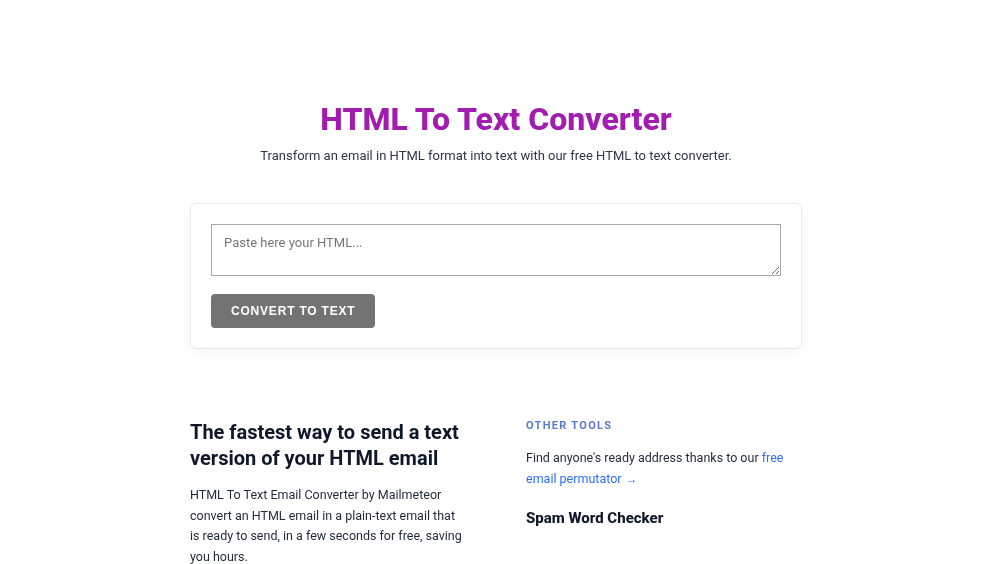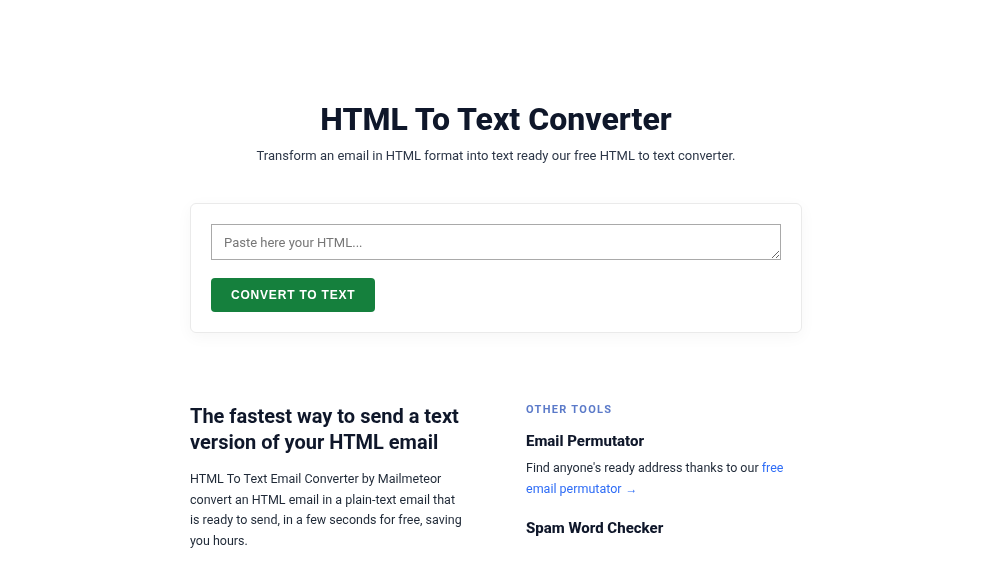--- a/index.html
+++ b/index.html
@@ -24,52 +24,52 @@
       color: #1d4ed8;
       font-size: 11px;
       font-weight: 700;
       letter-spacing: 1.2px;
       margin-bottom: 6px;
     }
     .title {
       text-align: center;
       font-size: 32px;
       font-weight: 800;
-      color: #0f172a;
+      color: #a21caf;
       margin-bottom: 10px;
     }
     .subtitle {
       text-align: center;
       font-size: 13px;
       color: #2d3748;
       margin-bottom: 40px;
     }
     .card {
       border: 1px solid #eaeaea;
       border-radius: 6px;
       padding: 20px;
       box-shadow: 0 4px 16px rgba(0,0,0,0.04);
       margin-bottom: 70px;
     }
     .textarea {
       width: 100%;
-      height: 36px;
+      height: 52px;
       border: 1px solid #a9a9a9;
       padding: 10px 12px;
       font-size: 13px;
       font-family: inherit;
       resize: both;
       margin-bottom: 14px;
       color: #111;
     }
     .textarea::placeholder {
       color: #777;
     }
     .convert-btn {
-      background: #15803d;
+      background: #737373;
       color: #fff;
       border: none;
       padding: 10px 20px;
       font-size: 12px;
       font-weight: 700;
       letter-spacing: 0.8px;
       border-radius: 4px;
       cursor: pointer;
     }
     .bottom {
@@ -126,37 +126,36 @@
       margin-left: 4px;
       color: #2f6df6;
       font-size: 12px;
     }
   </style>
 </head>
 <body>
 
 <div class="container">
   <h1 class="title">HTML To Text Converter</h1>
-  <p class="subtitle">Transform an email in HTML format into text ready our free HTML to text converter.</p>
+  <p class="subtitle">Transform an email in HTML format into text with our free HTML to text converter.</p>
 
   <div class="card">
     <textarea class="textarea" placeholder="Paste here your HTML..." style=""></textarea>
     <button class="convert-btn">CONVERT TO TEXT</button>
   </div>
 
   <div class="bottom">
     <div class="col col-left">
       <h2 class="section-heading">The fastest way to send a text version of your HTML email</h2>
       <p class="body-text">HTML To Text Email Converter by Mailmeteor convert an HTML email in a plain-text email that is ready to send, in a few seconds for free, saving you hours.</p>
     </div>
     <div class="col col-right">
       <div class="small-eyebrow">OTHER TOOLS</div>
 
       <div>
-        <h3 class="tool-title">Email Permutator</h3>
         <p class="tool-desc">
           <span>Find anyone's ready address thanks to our </span><a class="link">free email permutator</a><span class="arrow">→</span>
         </p>
       </div>
 
       <div>
         <h3 class="tool-title">Spam Word Checker</h3>
 
       </div>
     </div>

